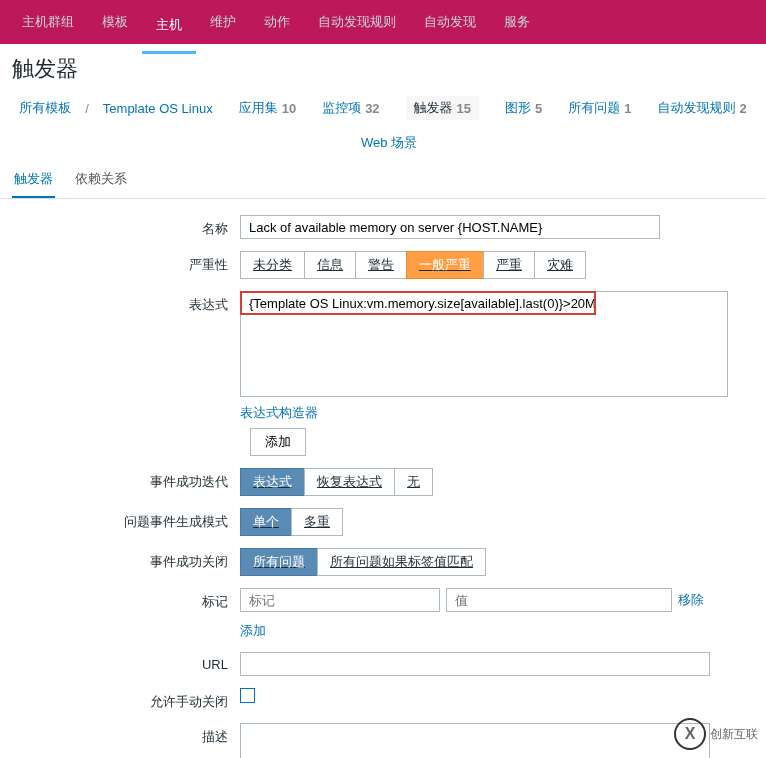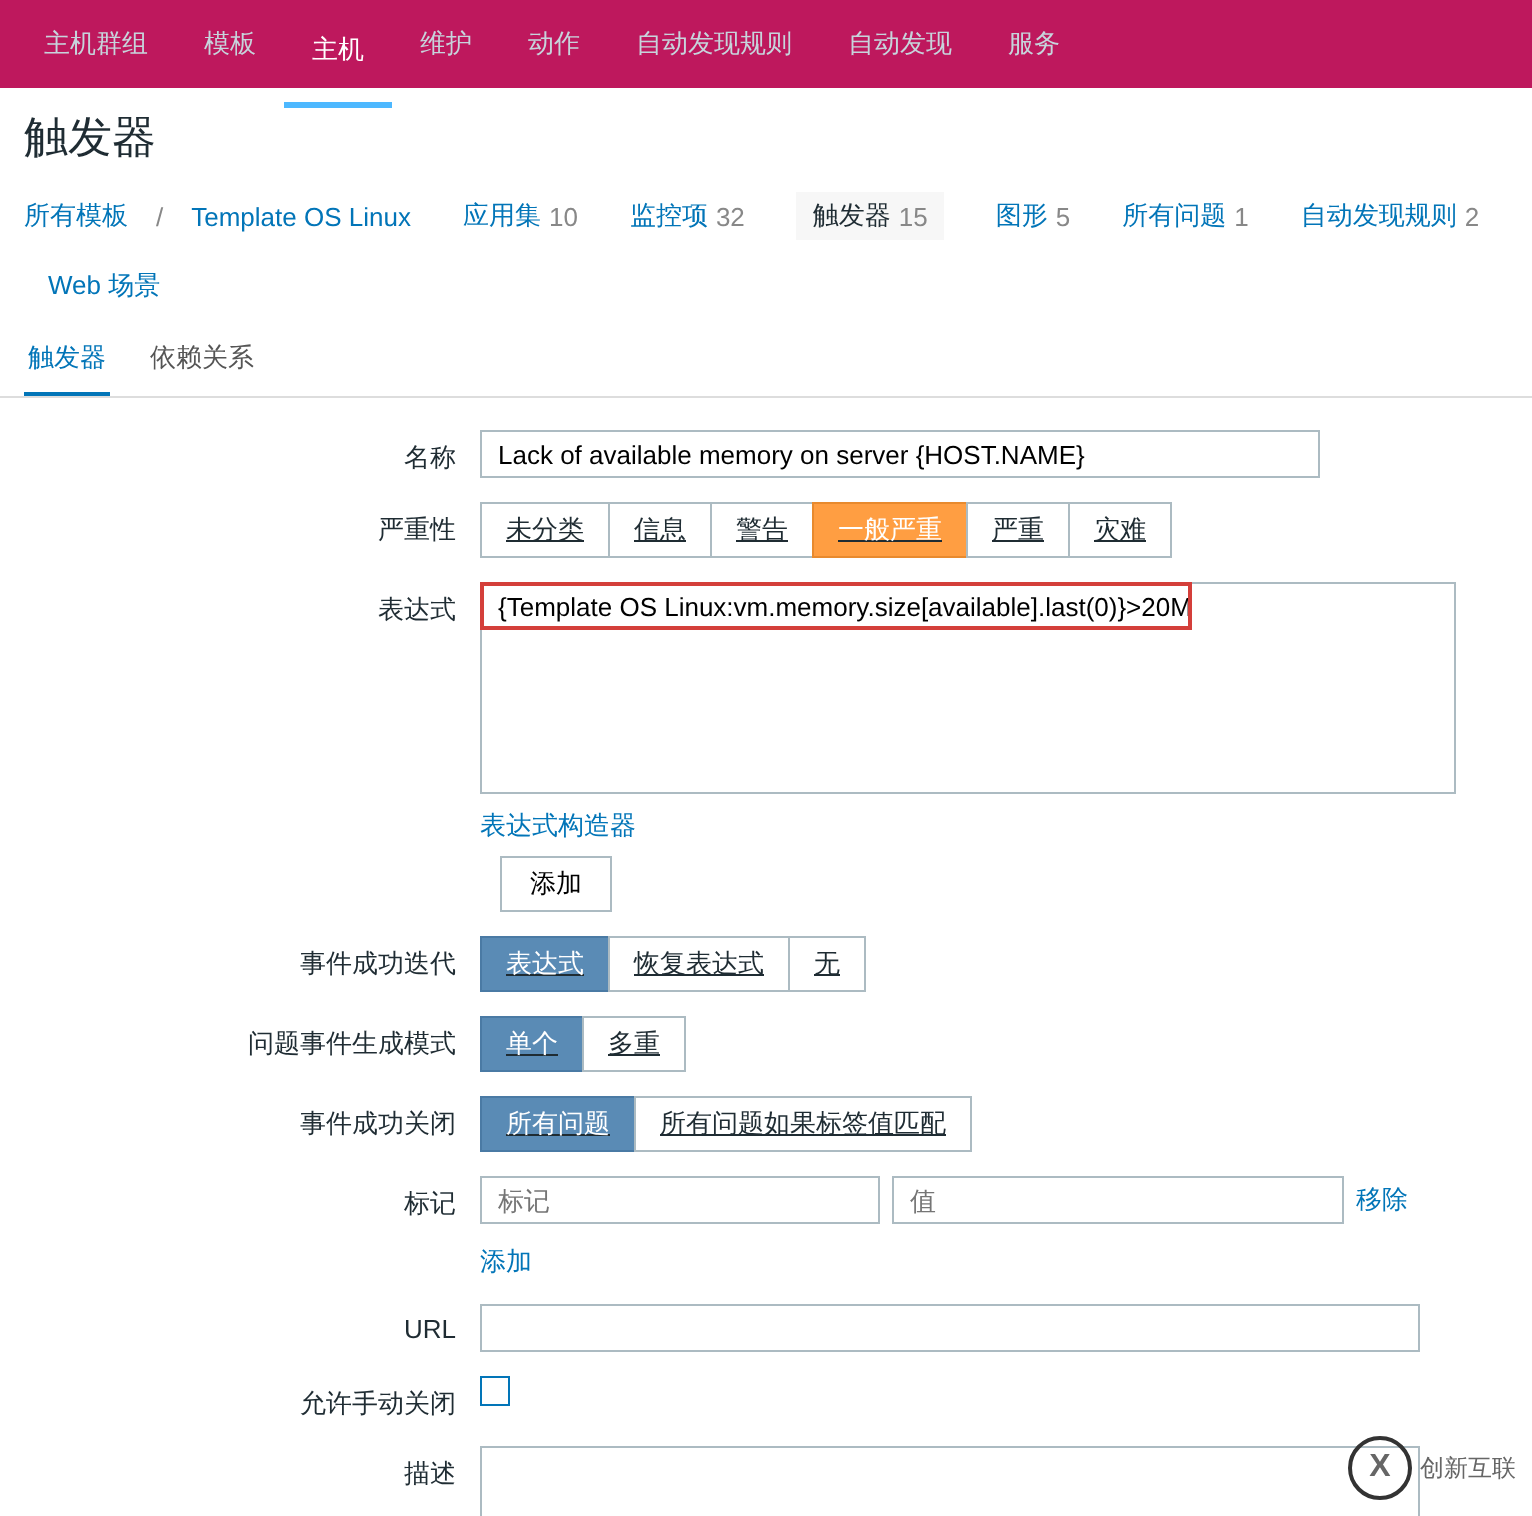--- a/index.html
+++ b/index.html
@@ -4,25 +4,25 @@
   <style>
     * { margin: 0; padding: 0; box-sizing: border-box; }
     body { font-family: Arial, "Microsoft YaHei", sans-serif; font-size: 13px; color: #1f2c33; background: #fff; width: 766px; }
     
     .top-nav { background: #be185d; height: 44px; display: flex; align-items: center; padding: 0 8px; }
     .top-nav-item { color: #c7d4dc; padding: 6px 14px; cursor: pointer; font-size: 13px; }
     .top-nav-item.active { color: #fff; border-bottom: 3px solid #4db8ff; padding-bottom: 17px; margin-top: 20px; }
     
     .page-title { font-size: 22px; color: #1f2c33; padding: 10px 12px 8px; }
     
-    .breadcrumb-row { padding: 4px 12px; display: flex; align-items: center; gap: 14px; flex-wrap: wrap; font-size: 13px; }
+    .breadcrumb-row { padding: 4px 12px; display: flex; align-items: center; gap: 14px; flex-wrap: wrap; font-size: 13px; justify-content: center; }
     .link { color: #0275b8; cursor: pointer; }
     .bc-sep { color: #888; }
     .badge { display: inline-flex; align-items: center; gap: 4px; margin-left: 12px; }
-    .count { color: #888; }
+    .count { color: #888; font-weight: bold; }
     .trigger-active-tab { background: #f7f7f7; padding: 3px 8px; }
     
     .tabs-row { padding: 0 12px; border-bottom: 1px solid #ddd; display: flex; gap: 18px; margin-top: 6px; }
     .tabs-row .tab { padding: 8px 2px; color: #555; cursor: pointer; }
     .tabs-row .tab.active { color: #0275b8; border-bottom: 2px solid #0275b8; font-weight: 500; }
     
     .form { padding: 16px 12px 12px; }
     .form-row { display: flex; margin-bottom: 12px; align-items: flex-start; }
     .form-label { width: 228px; text-align: right; padding-right: 12px; padding-top: 5px; color: #1f2c33; font-size: 13px; }
     .form-control { flex: 1; display: flex; align-items: flex-end; gap: 6px; flex-wrap: wrap; }

